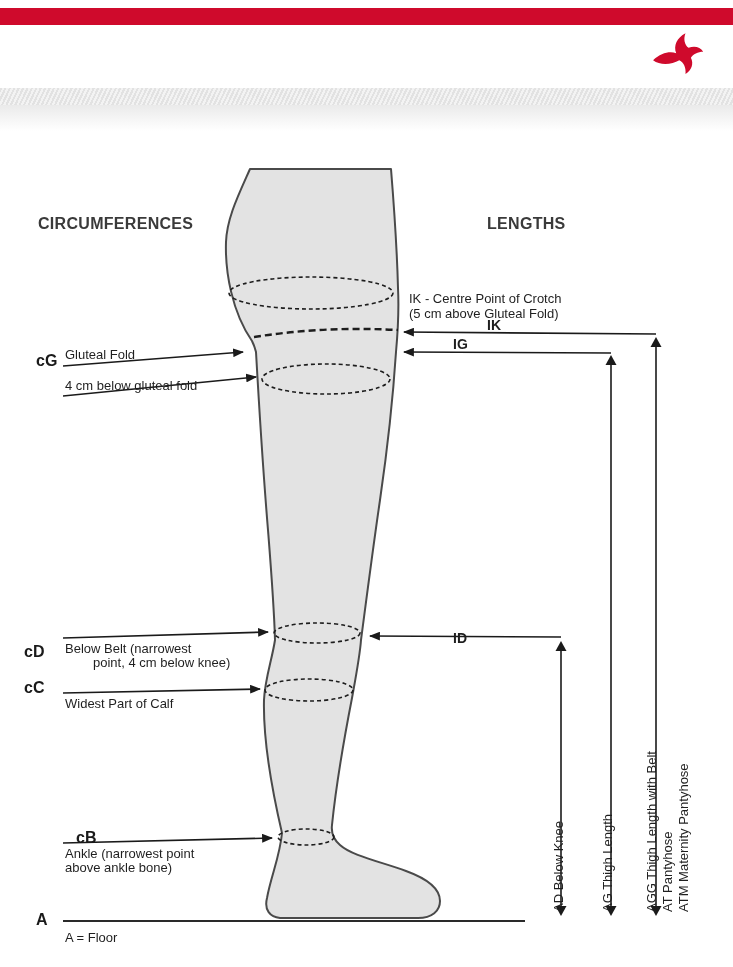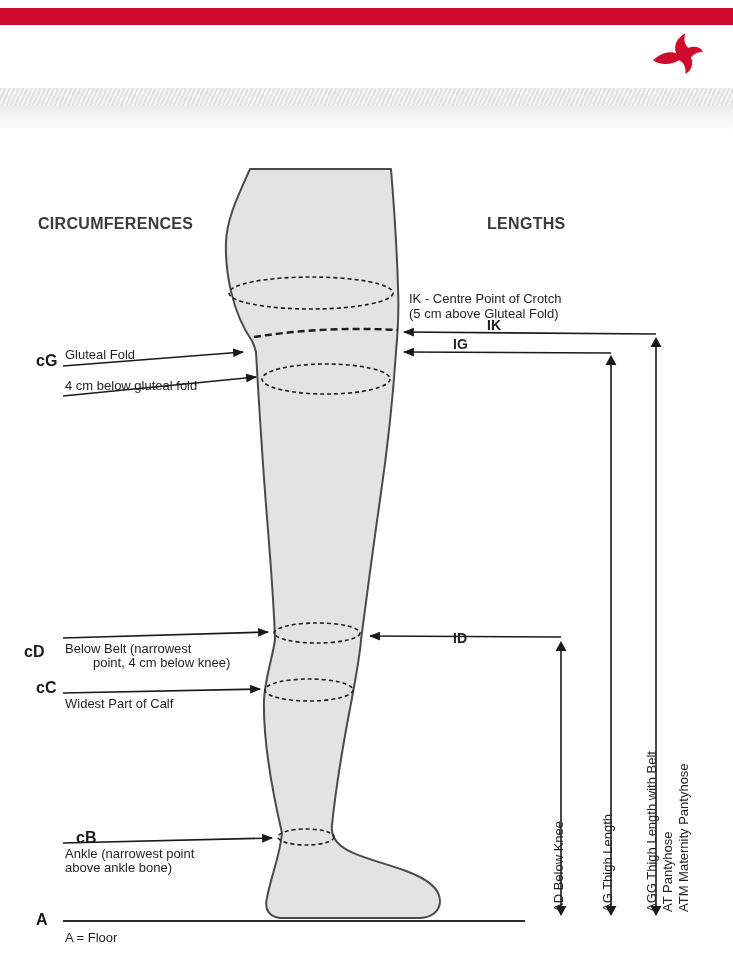--- a/index.html
+++ b/index.html
@@ -120,21 +120,21 @@
   <div class="hdr" style="left:487px;top:172px;">LENGTHS</div>
 
   <div class="code" style="left:36px;top:353px;">cG</div>
   <div class="lbl" style="left:65px;top:348px;">Gluteal Fold</div>
   <div class="lbl" style="left:65px;top:379px;">4 cm below gluteal fold</div>
 
   <div class="code" style="left:24px;top:624px;margin-top:20px;">cD</div>
   <div class="lbl" style="left:65px;top:642px;">Below Belt (narrowest</div>
   <div class="lbl" style="left:65px;top:656px;margin-left:28px;">point, 4 cm below knee)</div>
 
-  <div class="code" style="left:36px;top:680px;">cC</div>
+  <div class="code" style="left:24px;top:680px;">cC</div>
   <div class="lbl" style="left:65px;top:697px;">Widest Part of Calf</div>
 
   <div class="code" style="left:48px;top:830px;margin-left:28px;">cB</div>
   <div class="lbl" style="left:65px;top:847px;text-align:center;">Ankle (narrowest point</div>
   <div class="lbl" style="left:65px;top:861px;">above ankle bone)</div>
 
   <div class="code" style="left:36px;top:912px;">A</div>
   <div class="lbl" style="left:65px;top:931px;">A = Floor</div>
 
   <div class="lbl" style="left:409px;top:292px;text-align:center;">IK - Centre Point of Crotch</div>

